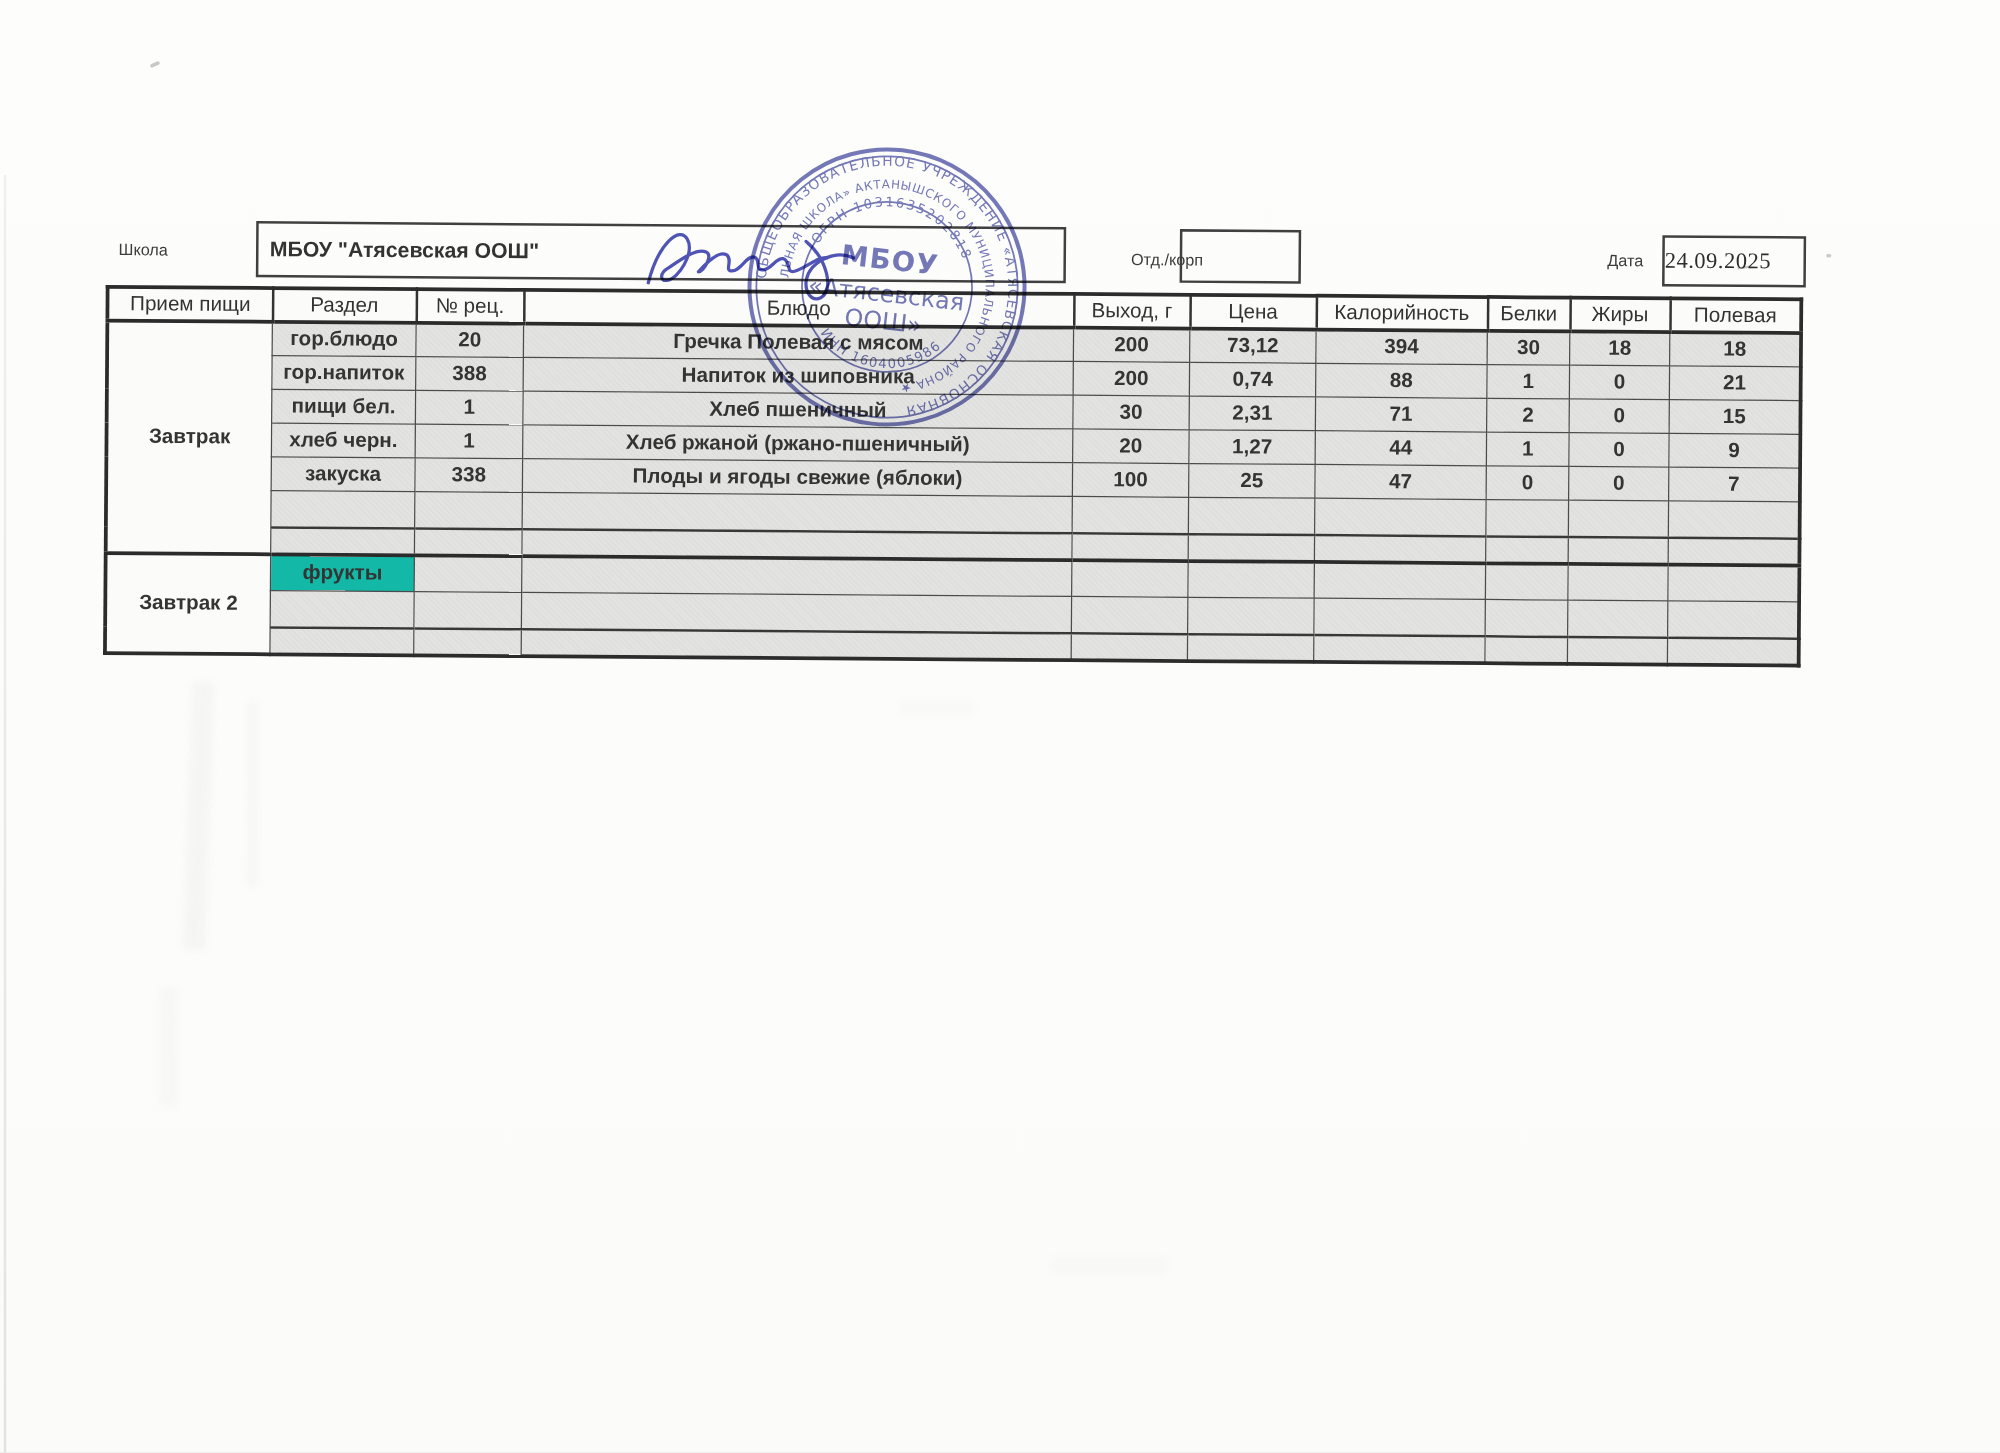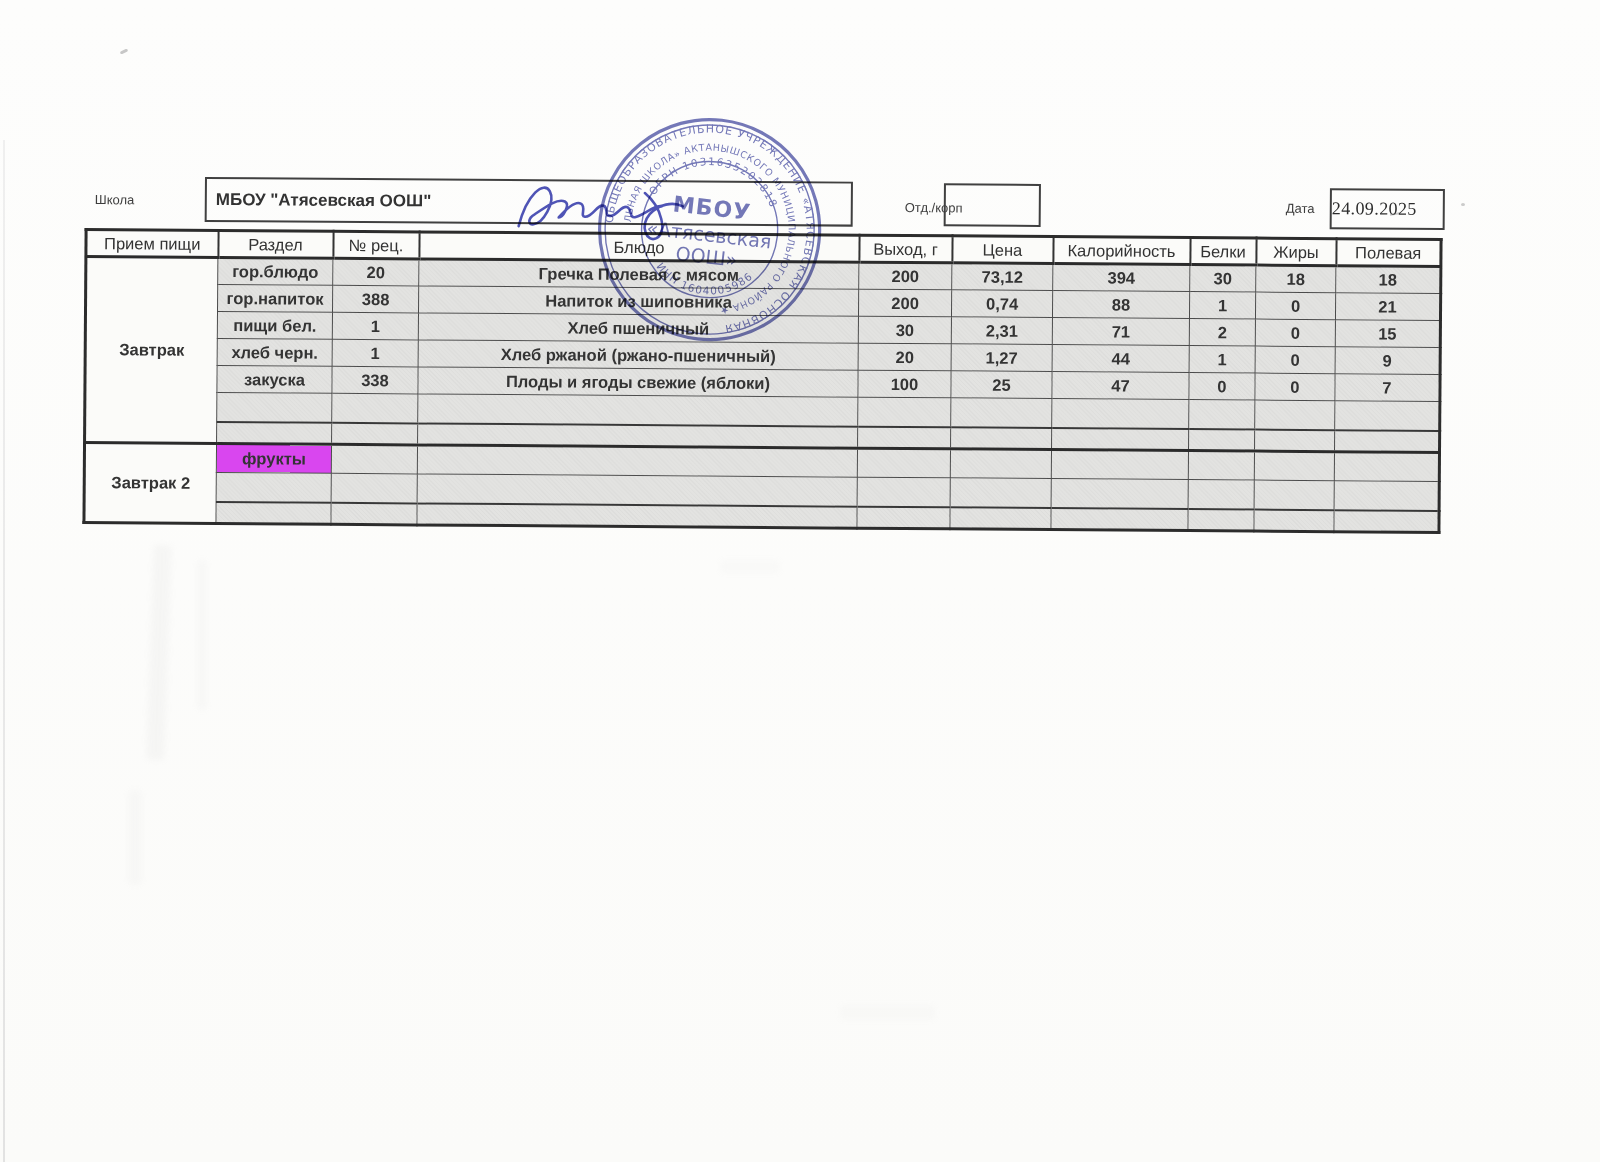--- a/index.html
+++ b/index.html
@@ -24,21 +24,21 @@
 
   table.menu{position:absolute;left:0;top:53px;width:1355px;
     border-collapse:collapse;table-layout:fixed;border:3px solid #2c2c2c;background:#fbfbf9;}
   table.menu td{border:1.5px solid #4b4b4b;font-size:16.5px;vertical-align:middle;
     text-align:center;padding:0 4px;overflow:hidden;white-space:nowrap;color:#343434;}
   table.menu tbody td{font-weight:600;}
   tr.hd td{background:#fbfbf9;border:2px solid #333;border-bottom:3px solid #2b2b2b;
     font-weight:400 !important;color:#333;}
   td.sh{background-color:#e3e3e1;
     background-image:repeating-linear-gradient(45deg,rgba(110,110,110,.05) 0 1px,transparent 1px 3px);}
-  td.wt{background:#d946ef;}
+  td.wt{background:#14b8a6;}
   td.meal{background:#fbfbf9;vertical-align:top;text-align:left;padding:3px 7px;
     border-right:2.5px solid #333;}
   td.al{text-align:left;padding-left:7px;}
   tr.sep td{border-top:3px solid #2b2b2b;}
   tr.mid td{border-top:2.2px solid #383838;}
   tr.h27{height:27px;} tr.h29{height:29px;} tr.h22{height:22px;}
 
   .stamp{position:absolute;left:507px;top:-68px;mix-blend-mode:multiply;opacity:.85;}
   .sig{position:absolute;left:428px;top:-4px;mix-blend-mode:multiply;opacity:.9;}
 

